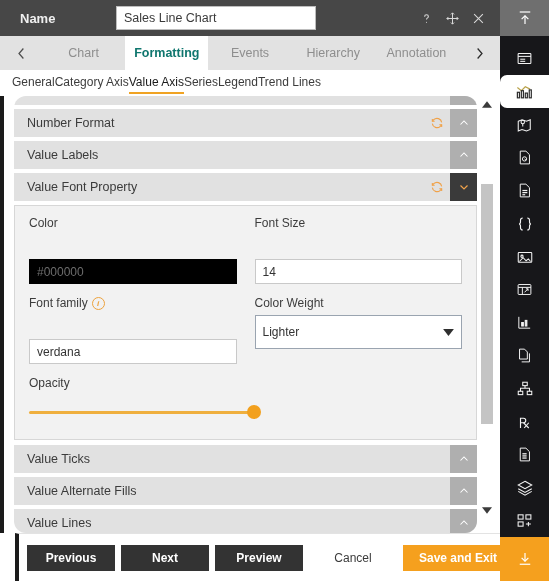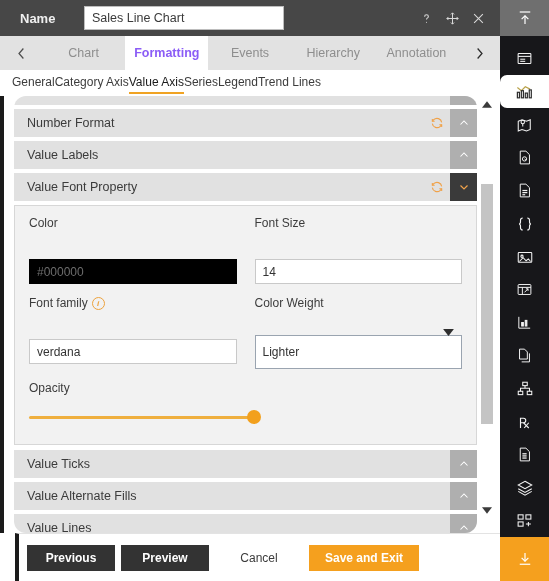--- a/index.html
+++ b/index.html
@@ -24,21 +24,21 @@
   }
   .rail-btn svg{display:block;}
   .rail-btn.active{background:#ffffff;border-top-left-radius:7px;border-bottom-left-radius:7px;}
   .rail-btn.bottom-accent{background:#f5a01e;margin-top:auto;height:44px;}
   .rail-spacer{height:6px;}
 
   
   .dialog{position:absolute;left:0;top:0;width:500px;height:581px;background:#ffffff;overflow:hidden;}
   .titlebar{
     position:absolute;left:0;top:0;width:500px;height:36px;background:#474747;
-    display:flex;align-items:center;
+    display:flex;align-items:center;gap:32px;
   }
   .title-label{
     color:#efefef;font-size:13px;font-weight:bold;margin-left:20px;width:64px;
   }
   .name-input{
     width:200px;height:24px;background:#fff;border:1px solid #bdbdbd;
     font-family:"Liberation Sans",sans-serif;font-size:12.5px;color:#3a3a3a;
     padding:0 7px;box-sizing:border-box;outline:none;margin-left:0px;
   }
   .title-icons{margin-left:auto;display:flex;align-items:center;gap:11px;padding-right:14px;}
@@ -47,21 +47,21 @@
   
   .tabrow{
     position:absolute;left:0;top:36px;width:500px;height:34px;background:#e2e2e2;
     display:flex;align-items:stretch;border-bottom:1px solid #dcdcdc;
   }
   .tab-arrow{width:42px;display:flex;align-items:center;justify-content:center;color:#4d4d4d;}
   .tab{
     flex:1;display:flex;align-items:center;justify-content:center;
     font-size:12.5px;color:#8e8e8e;background:#e2e2e2;
   }
-  .tab.active{background:#ffffff;color:#8b5cf6;font-weight:bold;}
+  .tab.active{background:#ffffff;color:#0f766e;font-weight:bold;}
 
   
   .subrow{
     position:absolute;left:0;top:70px;width:500px;height:26px;background:#ffffff;
     display:flex;align-items:center;padding-left:12px;box-sizing:border-box;
   }
   .subtab{font-size:12px;color:#3c3c3c;position:relative;padding-bottom:3px;white-space:nowrap;}
   .subtab.active{color:#1a1a1a;}
   .subtab.active:after{
     content:"";position:absolute;left:0;right:0;bottom:-2px;height:2px;background:#f0a323;
@@ -97,21 +97,21 @@
   .flabel{font-size:12px;color:#3c3c3c;margin-bottom:5px;display:flex;align-items:center;gap:4px;}
   .finput{
     width:100%;height:25px;box-sizing:border-box;border:1px solid #c9c9c9;background:#fff;
     font-family:"Liberation Sans",sans-serif;font-size:12px;color:#333;padding:0 7px;outline:none;margin-top:24px;
   }
   .finput.color{background:#000000;color:#6d6d6d;border:1px solid #000;}
   .selwrap{position:relative;}
   .fselect{
     width:100%;height:25px;box-sizing:border-box;border:1px solid #9aa4b0;background:#fff;
     font-family:"Liberation Sans",sans-serif;font-size:12px;color:#333;padding:16px 7px;outline:none;
-    -webkit-appearance:none;appearance:none;margin-top:20px;
+    -webkit-appearance:none;appearance:none;
   }
   .caret{position:absolute;right:8px;top:8px;pointer-events:none;}
   .row-gap{height:12px;}
   .slider-wrap{padding-top:10px;padding-bottom:6px;}
   .slider{position:relative;height:14px;width:230px;}
   .slider-track{position:absolute;left:0;top:6px;height:3px;width:230px;background:#efaf3e;border-radius:2px;}
   .slider-thumb{position:absolute;left:218px;top:0;width:14px;height:14px;border-radius:50%;background:#f2a01d;}
 
   .infoicon{
     width:11px;height:11px;border:1px solid #eda23d;border-radius:50%;color:#eda23d;
@@ -552,19 +552,20 @@
         <div class="sb-down">
           <svg width="10" height="7" viewBox="0 0 12 8">
               <path d="M0 0h12L6 8z" fill="#3b3b3b"></path>
             </svg>
         </div>
       </div>
     </div>
 
     <div class="footer">
       <button class="btn">Previous</button>
+      <button class="btn">Next</button>
       <button class="btn">Preview</button>
       <button class="btn light">Cancel</button>
       <button class="btn accent">Save and Exit</button>
     </div>
 
   </div>
 </div>
 
 </body></html>

